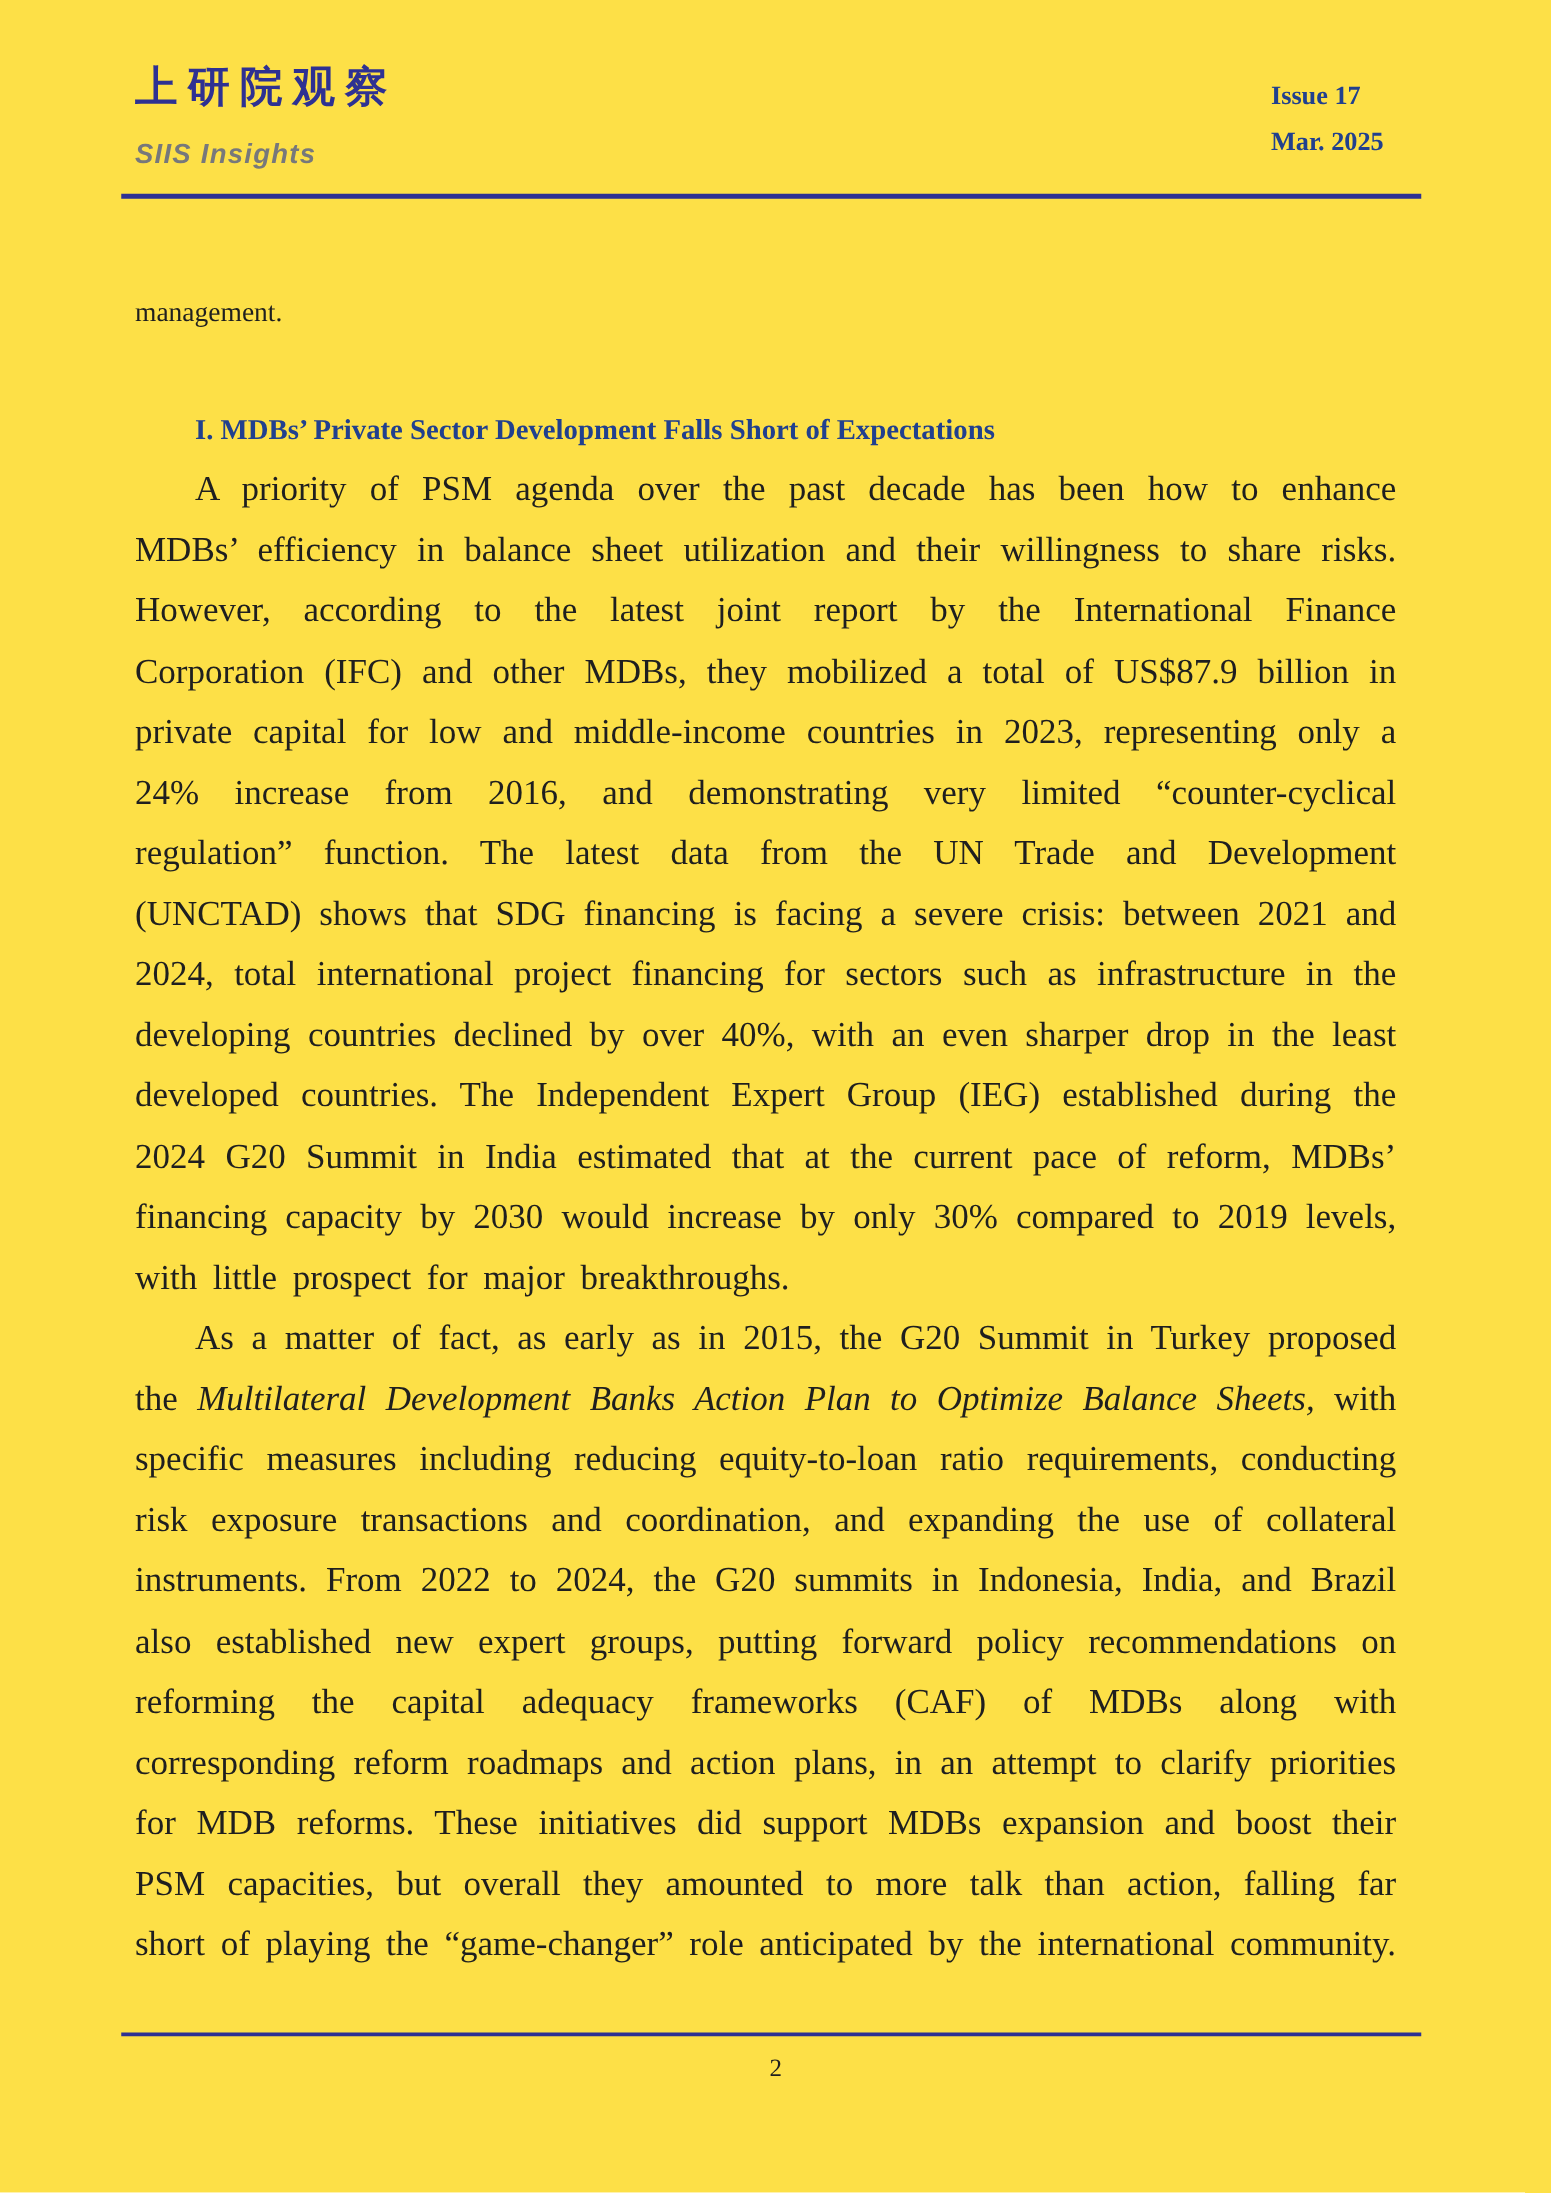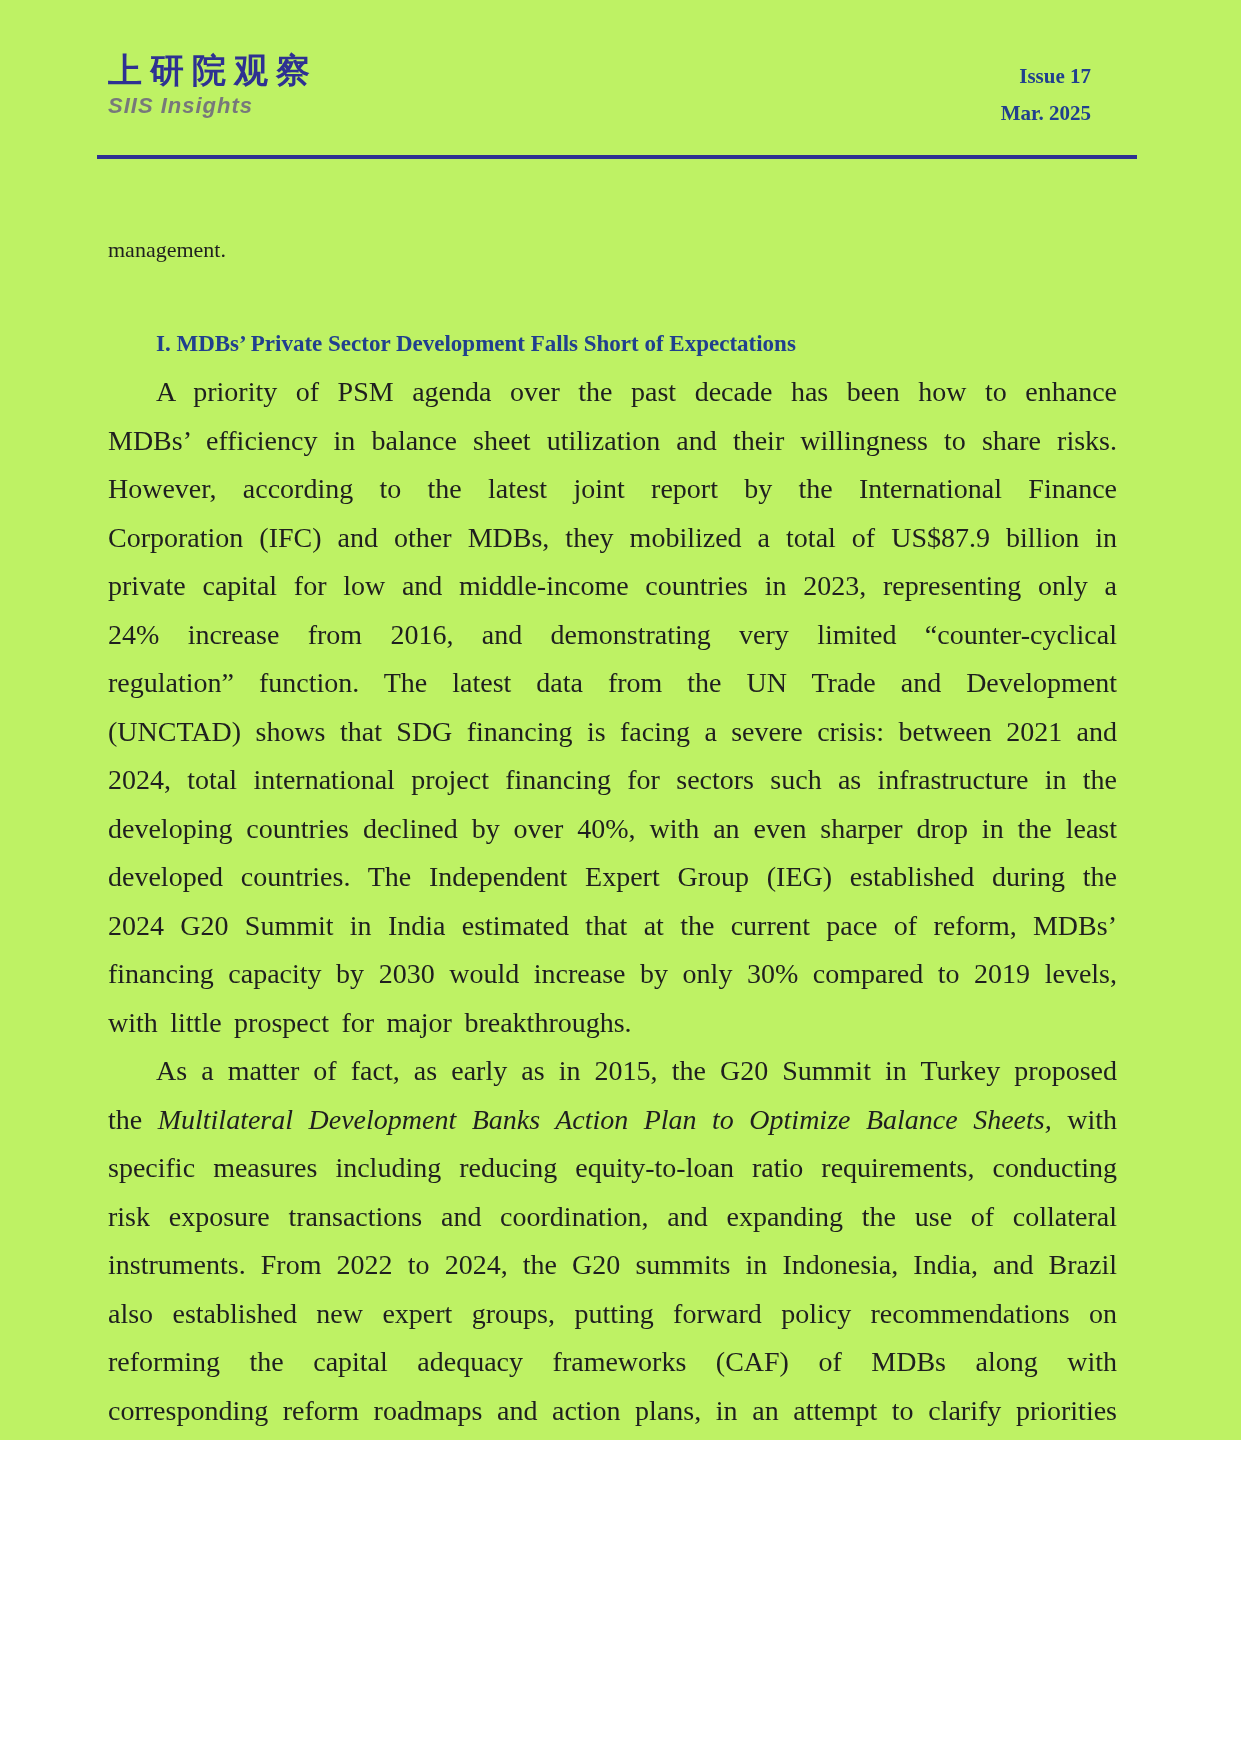--- a/index.html
+++ b/index.html
@@ -3,22 +3,22 @@
 <meta charset="utf-8">
 <style>
   html, body {
     margin: 0;
     padding: 0;
     background: #ffffff;
   }
   .page {
     position: relative;
     width: 1241px;
-    height: 1440px;
-    background: #bef264;
+    height: 1754px;
+    background: #fde047;
     overflow: hidden;
     font-family: "Liberation Serif", serif;
     color: #1f1f1f;
     box-sizing: border-box;
   }
   
   .header {
     position: absolute;
     top: 52px;
     left: 108px;
@@ -36,26 +36,26 @@
     letter-spacing: 8px;
     line-height: 1.1;
   }
   .logo-en {
     font-family: "Liberation Sans", sans-serif;
     font-size: 22px;
     font-weight: bold;
     font-style: italic;
     color: #77787b;
     letter-spacing: 1px;
-    margin-top: 4px;
+    margin-top: 21px;
   }
   .issue-block {
-    text-align: right;
+    text-align: left;
     margin-top: 6px;
-    margin-right: 44px;
+    margin-right: 28px;
     font-family: "Liberation Serif", serif;
     font-weight: bold;
     color: #21408e;
     font-size: 21px;
     line-height: 37px;
   }
   .header-rule {
     position: absolute;
     top: 155px;
     left: 97px;

